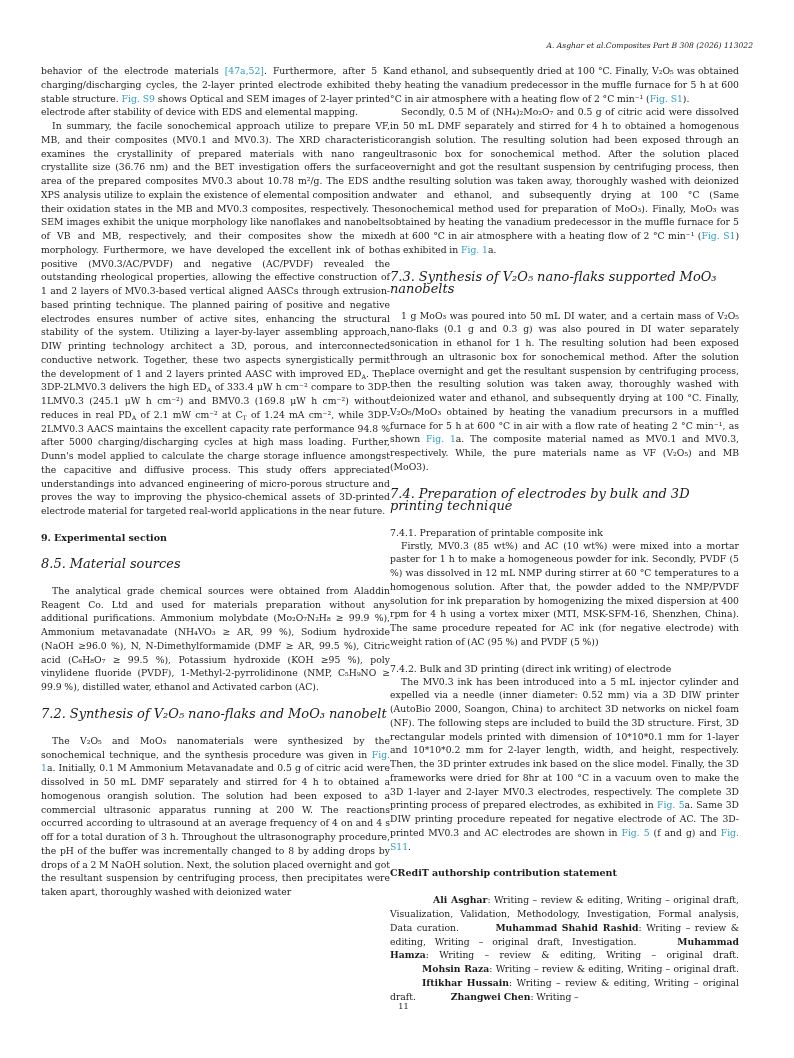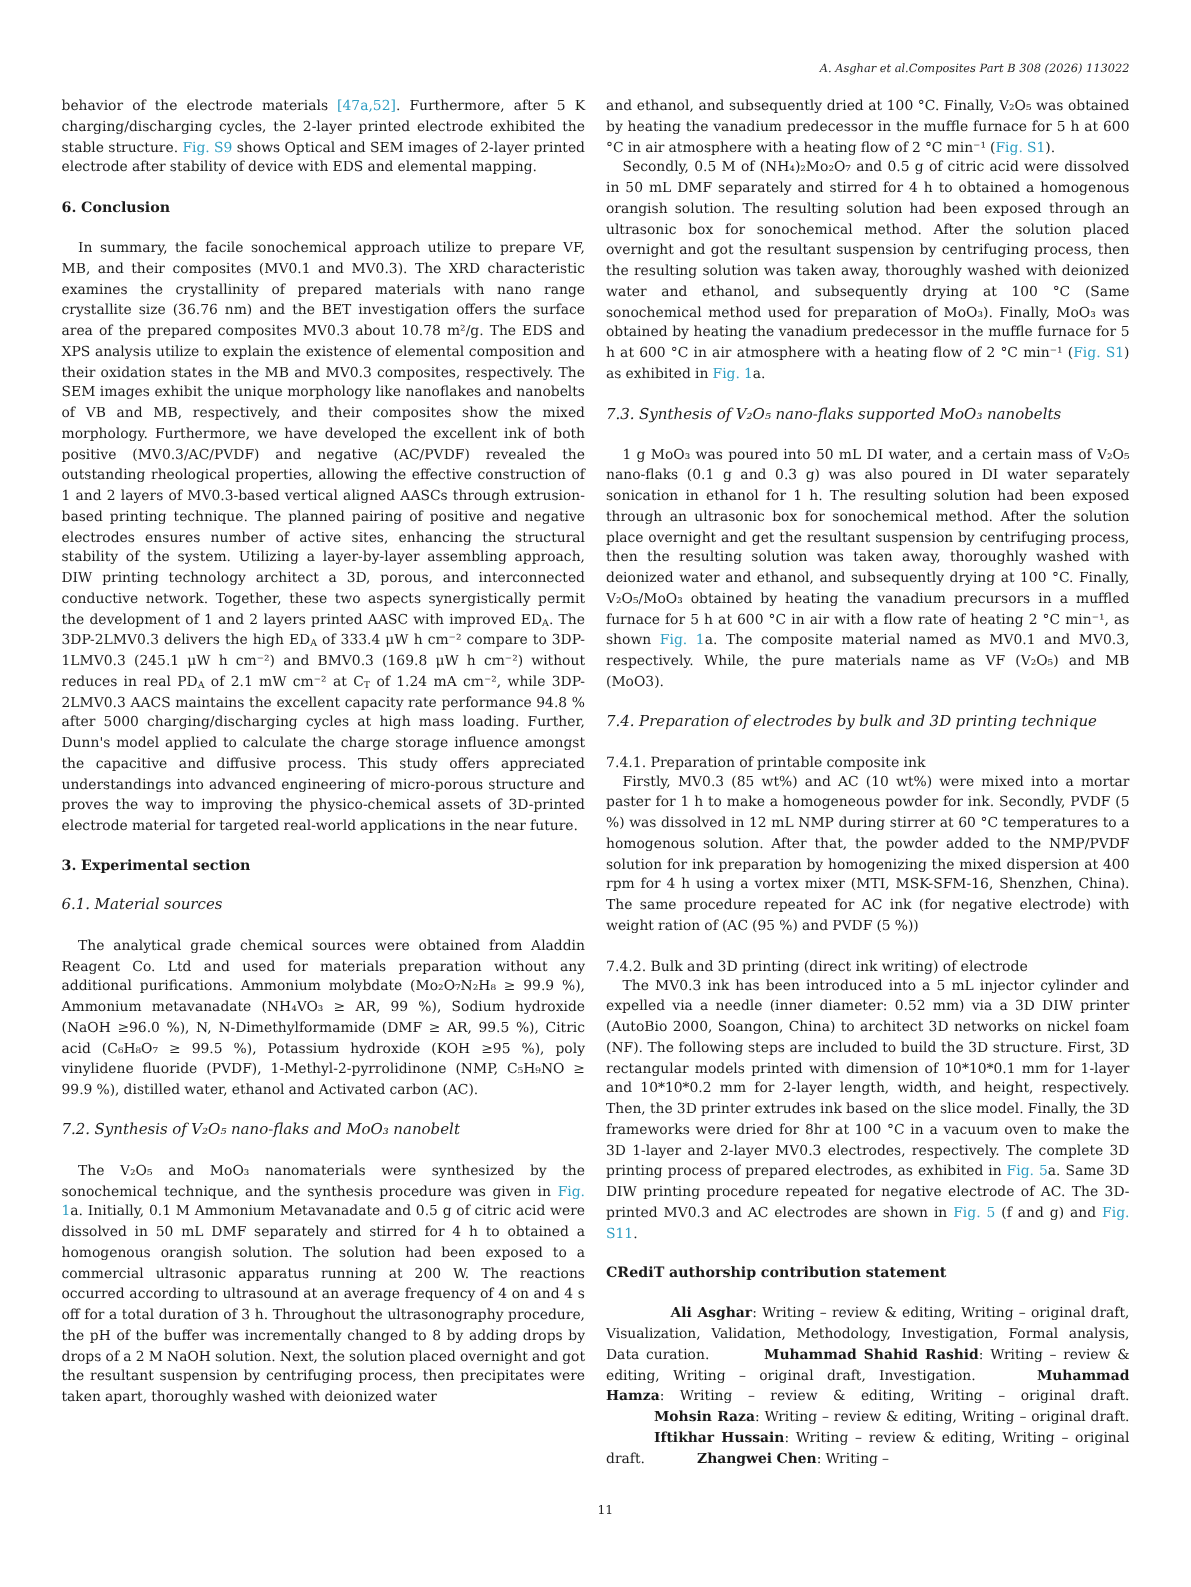--- a/index.html
+++ b/index.html
@@ -9,36 +9,36 @@
     font-family:"DejaVu Serif", "Liberation Serif", serif;
     color:#1c1c1c;
   }
   .running-header {
     position:absolute; top:41px; left:41px; right:41px;
     display:flex; justify-content:flex-end;
     font-size:7.6px; font-style:italic; color:#222;
   }
   .columns {
     position:absolute; top:64px; left:41px; right:41px;
-    display:flex; gap:14px;
+    display:flex; 
   }
   .col {
     width:349px; min-width:349px;
     font-size:9.25px; line-height:13.75px;
     text-align:justify; text-justify:inter-word;
     word-spacing:-0.2px;
   }
   .para { margin:0; }
   .para.indent { text-indent:11px; }
   .h-bold {
     font-weight:bold; font-size:9.5px; text-align:left;
     margin:14px 0 14px 0; line-height:12px;
   }
   .h-italic {
-    font-style:italic; font-size:10px; text-align:left;
+    font-style:italic; font-size:13px; text-align:left;
     margin:14px 0 14px 0; line-height:12px;
   }
   .h-italic-tight {
     font-size:9.4px; text-align:left;
     margin:13px 0 0 0; line-height:13px;
   }
   .seg { }
   .link { color:var(--link-color,#2f9ec2); cursor:pointer; }
   .bold { font-weight:bold;margin-left:32px; }
   sub.seg { font-size:6.3px; line-height:0; vertical-align:-1.6px; }
@@ -52,24 +52,23 @@
 
 <div class="page">
   <div class="running-header">
     <span>A. Asghar et al.</span>
     <span>Composites Part B 308 (2026) 113022</span>
   </div>
 
   <div class="columns">
     <div class="col" id="col-left">
         <p class="para"><span class="seg">behavior of the electrode materials </span><span class="seg link">[47a,52]</span><span class="seg">. Furthermore, after 5 K charging/discharging cycles, the 2-layer printed electrode exhibited the stable structure. </span><span class="seg link">Fig. S9</span><span class="seg"> shows Optical and SEM images of 2-layer printed electrode after stability of device with EDS and elemental mapping.</span></p>
-        <div class="h-bold">6. Conclusion</div>
         <p class="para indent"><span class="seg">In summary, the facile sonochemical approach utilize to prepare VF, MB, and their composites (MV0.1 and MV0.3). The XRD characteristic examines the crystallinity of prepared materials with nano range crystallite size (36.76 nm) and the BET investigation offers the surface area of the prepared composites MV0.3 about 10.78 m²/g. The EDS and XPS analysis utilize to explain the existence of elemental composition and their oxidation states in the MB and MV0.3 composites, respectively. The SEM images exhibit the unique morphology like nanoflakes and nanobelts of VB and MB, respectively, and their composites show the mixed morphology. Furthermore, we have developed the excellent ink of both positive (MV0.3/AC/PVDF) and negative (AC/PVDF) revealed the outstanding rheological properties, allowing the effective construction of 1 and 2 layers of MV0.3-based vertical aligned AASCs through extrusion-based printing technique. The planned pairing of positive and negative electrodes ensures number of active sites, enhancing the structural stability of the system. Utilizing a layer-by-layer assembling approach, DIW printing technology architect a 3D, porous, and interconnected conductive network. Together, these two aspects synergistically permit the development of 1 and 2 layers printed AASC with improved ED</span><sub class="seg">A</sub><span class="seg">. The 3DP-2LMV0.3 delivers the high ED</span><sub class="seg">A</sub><span class="seg"> of 333.4 μW h cm⁻² compare to 3DP-1LMV0.3 (245.1 μW h cm⁻²) and BMV0.3 (169.8 μW h cm⁻²) without reduces in real PD</span><sub class="seg">A</sub><span class="seg"> of 2.1 mW cm⁻² at C</span><sub class="seg">T</sub><span class="seg"> of 1.24 mA cm⁻², while 3DP-2LMV0.3 AACS maintains the excellent capacity rate performance 94.8 % after 5000 charging/discharging cycles at high mass loading. Further, Dunn's model applied to calculate the charge storage influence amongst the capacitive and diffusive process. This study offers appreciated understandings into advanced engineering of micro-porous structure and proves the way to improving the physico-chemical assets of 3D-printed electrode material for targeted real-world applications in the near future.</span></p>
-        <div class="h-bold">3. Experimental section</div>
-        <div class="h-italic">6.1. Material sources</div>
+        <div class="h-bold">9. Experimental section</div>
+        <div class="h-italic">8.5. Material sources</div>
         <p class="para indent"><span class="seg">The analytical grade chemical sources were obtained from Aladdin Reagent Co. Ltd and used for materials preparation without any additional purifications. Ammonium molybdate (Mo₂O₇N₂H₈ ≥ 99.9 %), Ammonium metavanadate (NH₄VO₃ ≥ AR, 99 %), Sodium hydroxide (NaOH ≥96.0 %), N, N-Dimethylformamide (DMF ≥ AR, 99.5 %), Citric acid (C₆H₈O₇ ≥ 99.5 %), Potassium hydroxide (KOH ≥95 %), poly vinylidene fluoride (PVDF), 1-Methyl-2-pyrrolidinone (NMP, C₅H₉NO ≥ 99.9 %), distilled water, ethanol and Activated carbon (AC).</span></p>
         <div class="h-italic">7.2. Synthesis of V₂O₅ nano-flaks and MoO₃ nanobelt</div>
         <p class="para indent"><span class="seg">The V₂O₅ and MoO₃ nanomaterials were synthesized by the sonochemical technique, and the synthesis procedure was given in </span><span class="seg link">Fig. 1</span><span class="seg">a. Initially, 0.1 M Ammonium Metavanadate and 0.5 g of citric acid were dissolved in 50 mL DMF separately and stirred for 4 h to obtained a homogenous orangish solution. The solution had been exposed to a commercial ultrasonic apparatus running at 200 W. The reactions occurred according to ultrasound at an average frequency of 4 on and 4 s off for a total duration of 3 h. Throughout the ultrasonography procedure, the pH of the buffer was incrementally changed to 8 by adding drops by drops of a 2 M NaOH solution. Next, the solution placed overnight and got the resultant suspension by centrifuging process, then precipitates were taken apart, thoroughly washed with deionized water</span></p>
       </div>
     <div class="col" id="col-right">
         <p class="para"><span class="seg">and ethanol, and subsequently dried at 100 °C. Finally, V₂O₅ was obtained by heating the vanadium predecessor in the muffle furnace for 5 h at 600 °C in air atmosphere with a heating flow of 2 °C min⁻¹ (</span><span class="seg link">Fig. S1</span><span class="seg">).</span></p>
         <p class="para indent"><span class="seg">Secondly, 0.5 M of (NH₄)₂Mo₂O₇ and 0.5 g of citric acid were dissolved in 50 mL DMF separately and stirred for 4 h to obtained a homogenous orangish solution. The resulting solution had been exposed through an ultrasonic box for sonochemical method. After the solution placed overnight and got the resultant suspension by centrifuging process, then the resulting solution was taken away, thoroughly washed with deionized water and ethanol, and subsequently drying at 100 °C (Same sonochemical method used for preparation of MoO₃). Finally, MoO₃ was obtained by heating the vanadium predecessor in the muffle furnace for 5 h at 600 °C in air atmosphere with a heating flow of 2 °C min⁻¹ (</span><span class="seg link">Fig. S1</span><span class="seg">) as exhibited in </span><span class="seg link">Fig. 1</span><span class="seg">a.</span></p>
         <div class="h-italic">7.3. Synthesis of V₂O₅ nano-flaks supported MoO₃ nanobelts</div>
         <p class="para indent"><span class="seg">1 g MoO₃ was poured into 50 mL DI water, and a certain mass of V₂O₅ nano-flaks (0.1 g and 0.3 g) was also poured in DI water separately sonication in ethanol for 1 h. The resulting solution had been exposed through an ultrasonic box for sonochemical method. After the solution place overnight and get the resultant suspension by centrifuging process, then the resulting solution was taken away, thoroughly washed with deionized water and ethanol, and subsequently drying at 100 °C. Finally, V₂O₅/MoO₃ obtained by heating the vanadium precursors in a muffled furnace for 5 h at 600 °C in air with a flow rate of heating 2 °C min⁻¹, as shown </span><span class="seg link">Fig. 1</span><span class="seg">a. The composite material named as MV0.1 and MV0.3, respectively. While, the pure materials name as VF (V₂O₅) and MB (MoO3).</span></p>
         <div class="h-italic">7.4. Preparation of electrodes by bulk and 3D printing technique</div>

